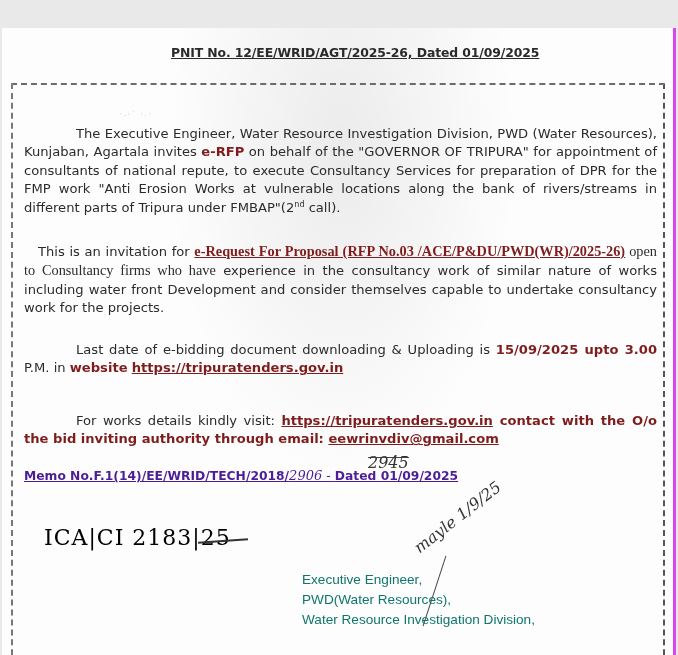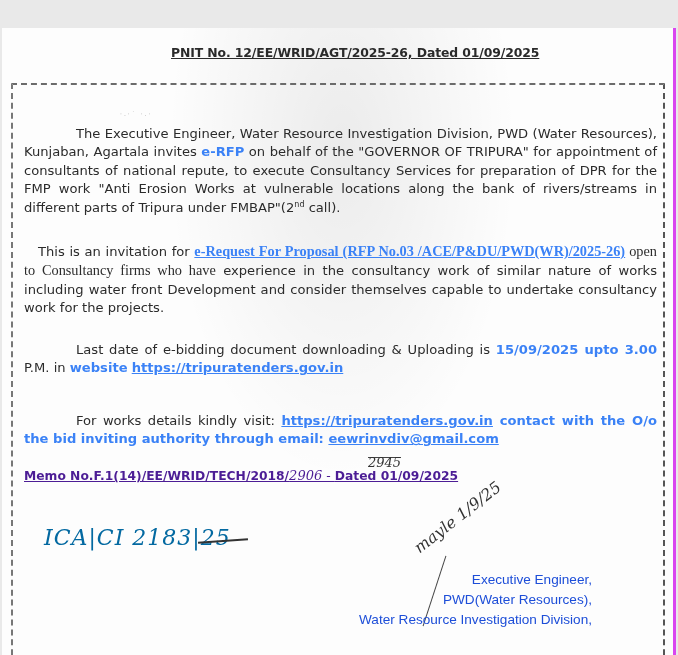--- a/index.html
+++ b/index.html
@@ -38,56 +38,56 @@
   }
   .para {
     position: absolute; left: 22px; width: 633px;
     font-size: 13.1px; line-height: 18.4px; text-align: justify;
     color: #2b2b2b;
   }
   .p1 { top: 97px; text-indent: 52px; }
   .p2 { top: 214px; text-indent: 14px; }
   .p3 { top: 313px; text-indent: 52px; }
   .p4 { top: 384px; text-indent: 52px; }
-  .b { font-weight: bold; color: #3b82f6; }
+  .b { font-weight: bold; color: #7f1d1d; }
   .u { text-decoration: underline; }
   .serif { font-family: "Liberation Serif", serif; font-size: 14.3px; }
   sup { font-size: 8px; line-height: 0; }
   .memo {
     position: absolute; left: 22px; top: 440px;
     font-size: 12.3px; font-weight: bold; color: #4c1d95;
     text-decoration: underline;
   }
   .memo .hw { font-family: "DejaVu Serif", serif; font-weight: normal; font-style: italic; font-size: 13px; }
   .hw-above {
     position: absolute; left: 366px; top: 429px; font-family: "DejaVu Serif", serif; font-style: italic;
-    font-size: 13px; color: #333; border-top: 1px solid #444; line-height: 10px;
+    font-size: 16px; color: #333; border-top: 1px solid #444; line-height: 10px;
   }
   .hw-ref {
     position: absolute; left: 42px; top: 497px;
-    font-family: "DejaVu Serif", serif; font-style: italic;
-    font-size: 22px; color: #0369a1; letter-spacing: 1px;
+    font-family: "DejaVu Serif", serif; 
+    font-size: 22px; color: #000000; letter-spacing: 1px;
   }
   .hw-ref-line {
     position: absolute; left: 196px; top: 512px; width: 50px; height: 2px; background: #333;
     transform: rotate(-4deg);
   }
   .hw-sign {
     position: absolute; left: 420px; top: 510px;
     font-family: "DejaVu Serif", serif; font-style: italic;
     font-size: 16px; color: #333; transform: rotate(-38deg); transform-origin: left bottom;
   }
   .sign-stroke {
     position: absolute; left: 432px; top: 526px; width: 1px; height: 74px; background: #444;
     transform: rotate(18deg);
   }
   .sig-block {
     position: absolute; left: 300px; top: 542px; width: 290px;
     font-family: "Liberation Sans", sans-serif; font-size: 13.6px; line-height: 19.8px;
-    text-align: right; color: #1d4ed8;
+    text-align: left; color: #0f766e;
   }
 </style>
 </head>
 <body>
 
 <div class="page">
   <div class="shade"></div>
 
   <div class="title">PNIT No. 12/EE/WRID/AGT/2025-26, Dated 01/09/2025</div>
 

